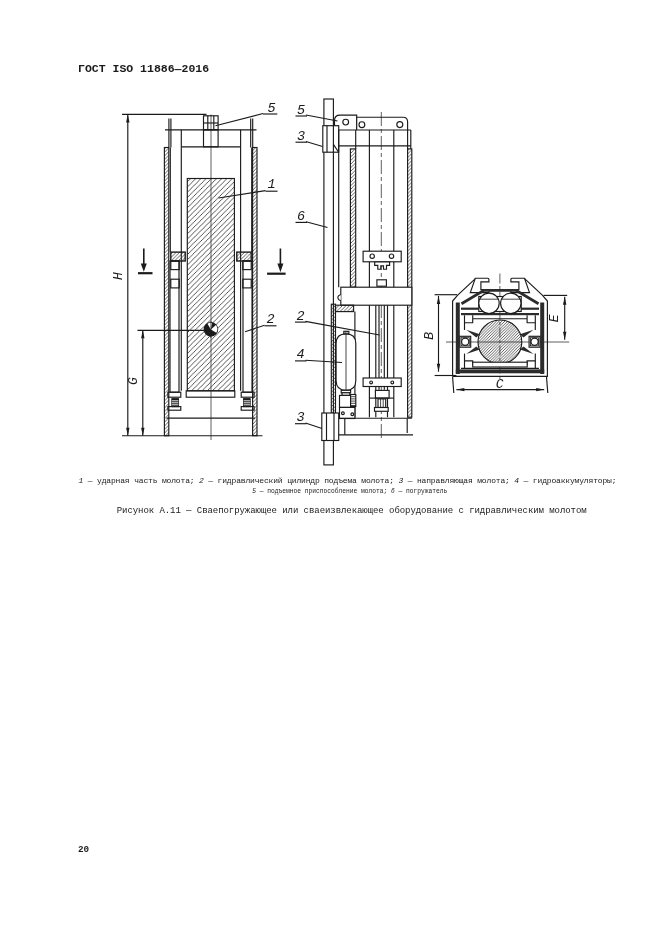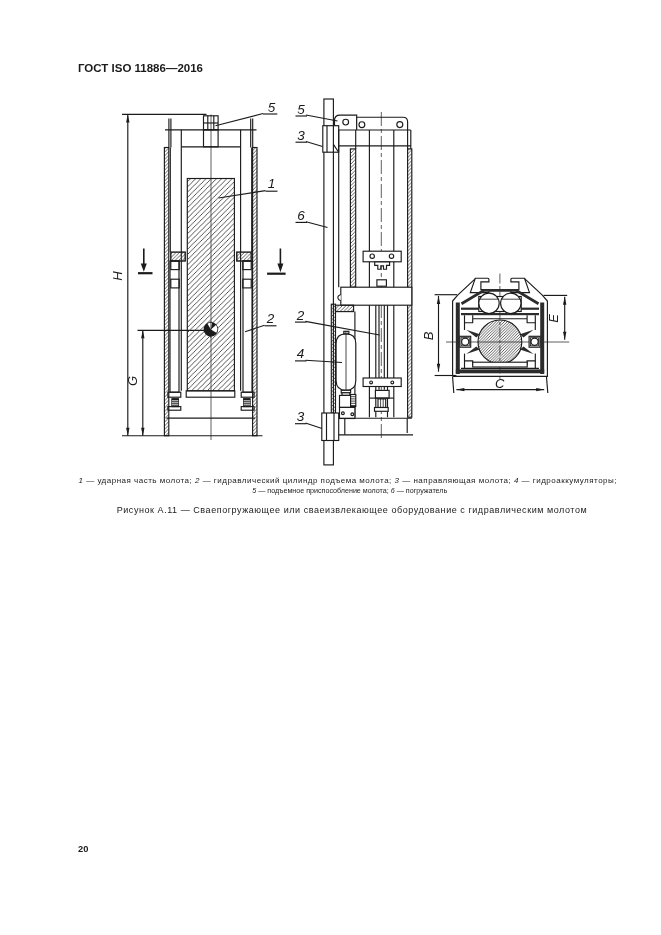--- a/index.html
+++ b/index.html
@@ -1,17 +1,17 @@
 <!DOCTYPE html>
 <html><head>
 <meta charset="utf-8">
 <style>
   html,body{margin:0;padding:0;background:#ffffff;}
   #page{position:relative;width:661px;height:935px;background:#ffffff;overflow:hidden;
-        font-family:Liberation Sans, sans-serif;}
+        font-family:Liberation Mono, monospace;}
   svg{position:absolute;left:0;top:0;}
   text{fill:#1b1b1b;}
 </style>
 </head>
 <body>
 <div id="page">
 <svg width="661" height="935" viewBox="0 0 661 935">
 <defs>
 
   <pattern id="hb" width="5.2" height="5.2" patternUnits="userSpaceOnUse">

